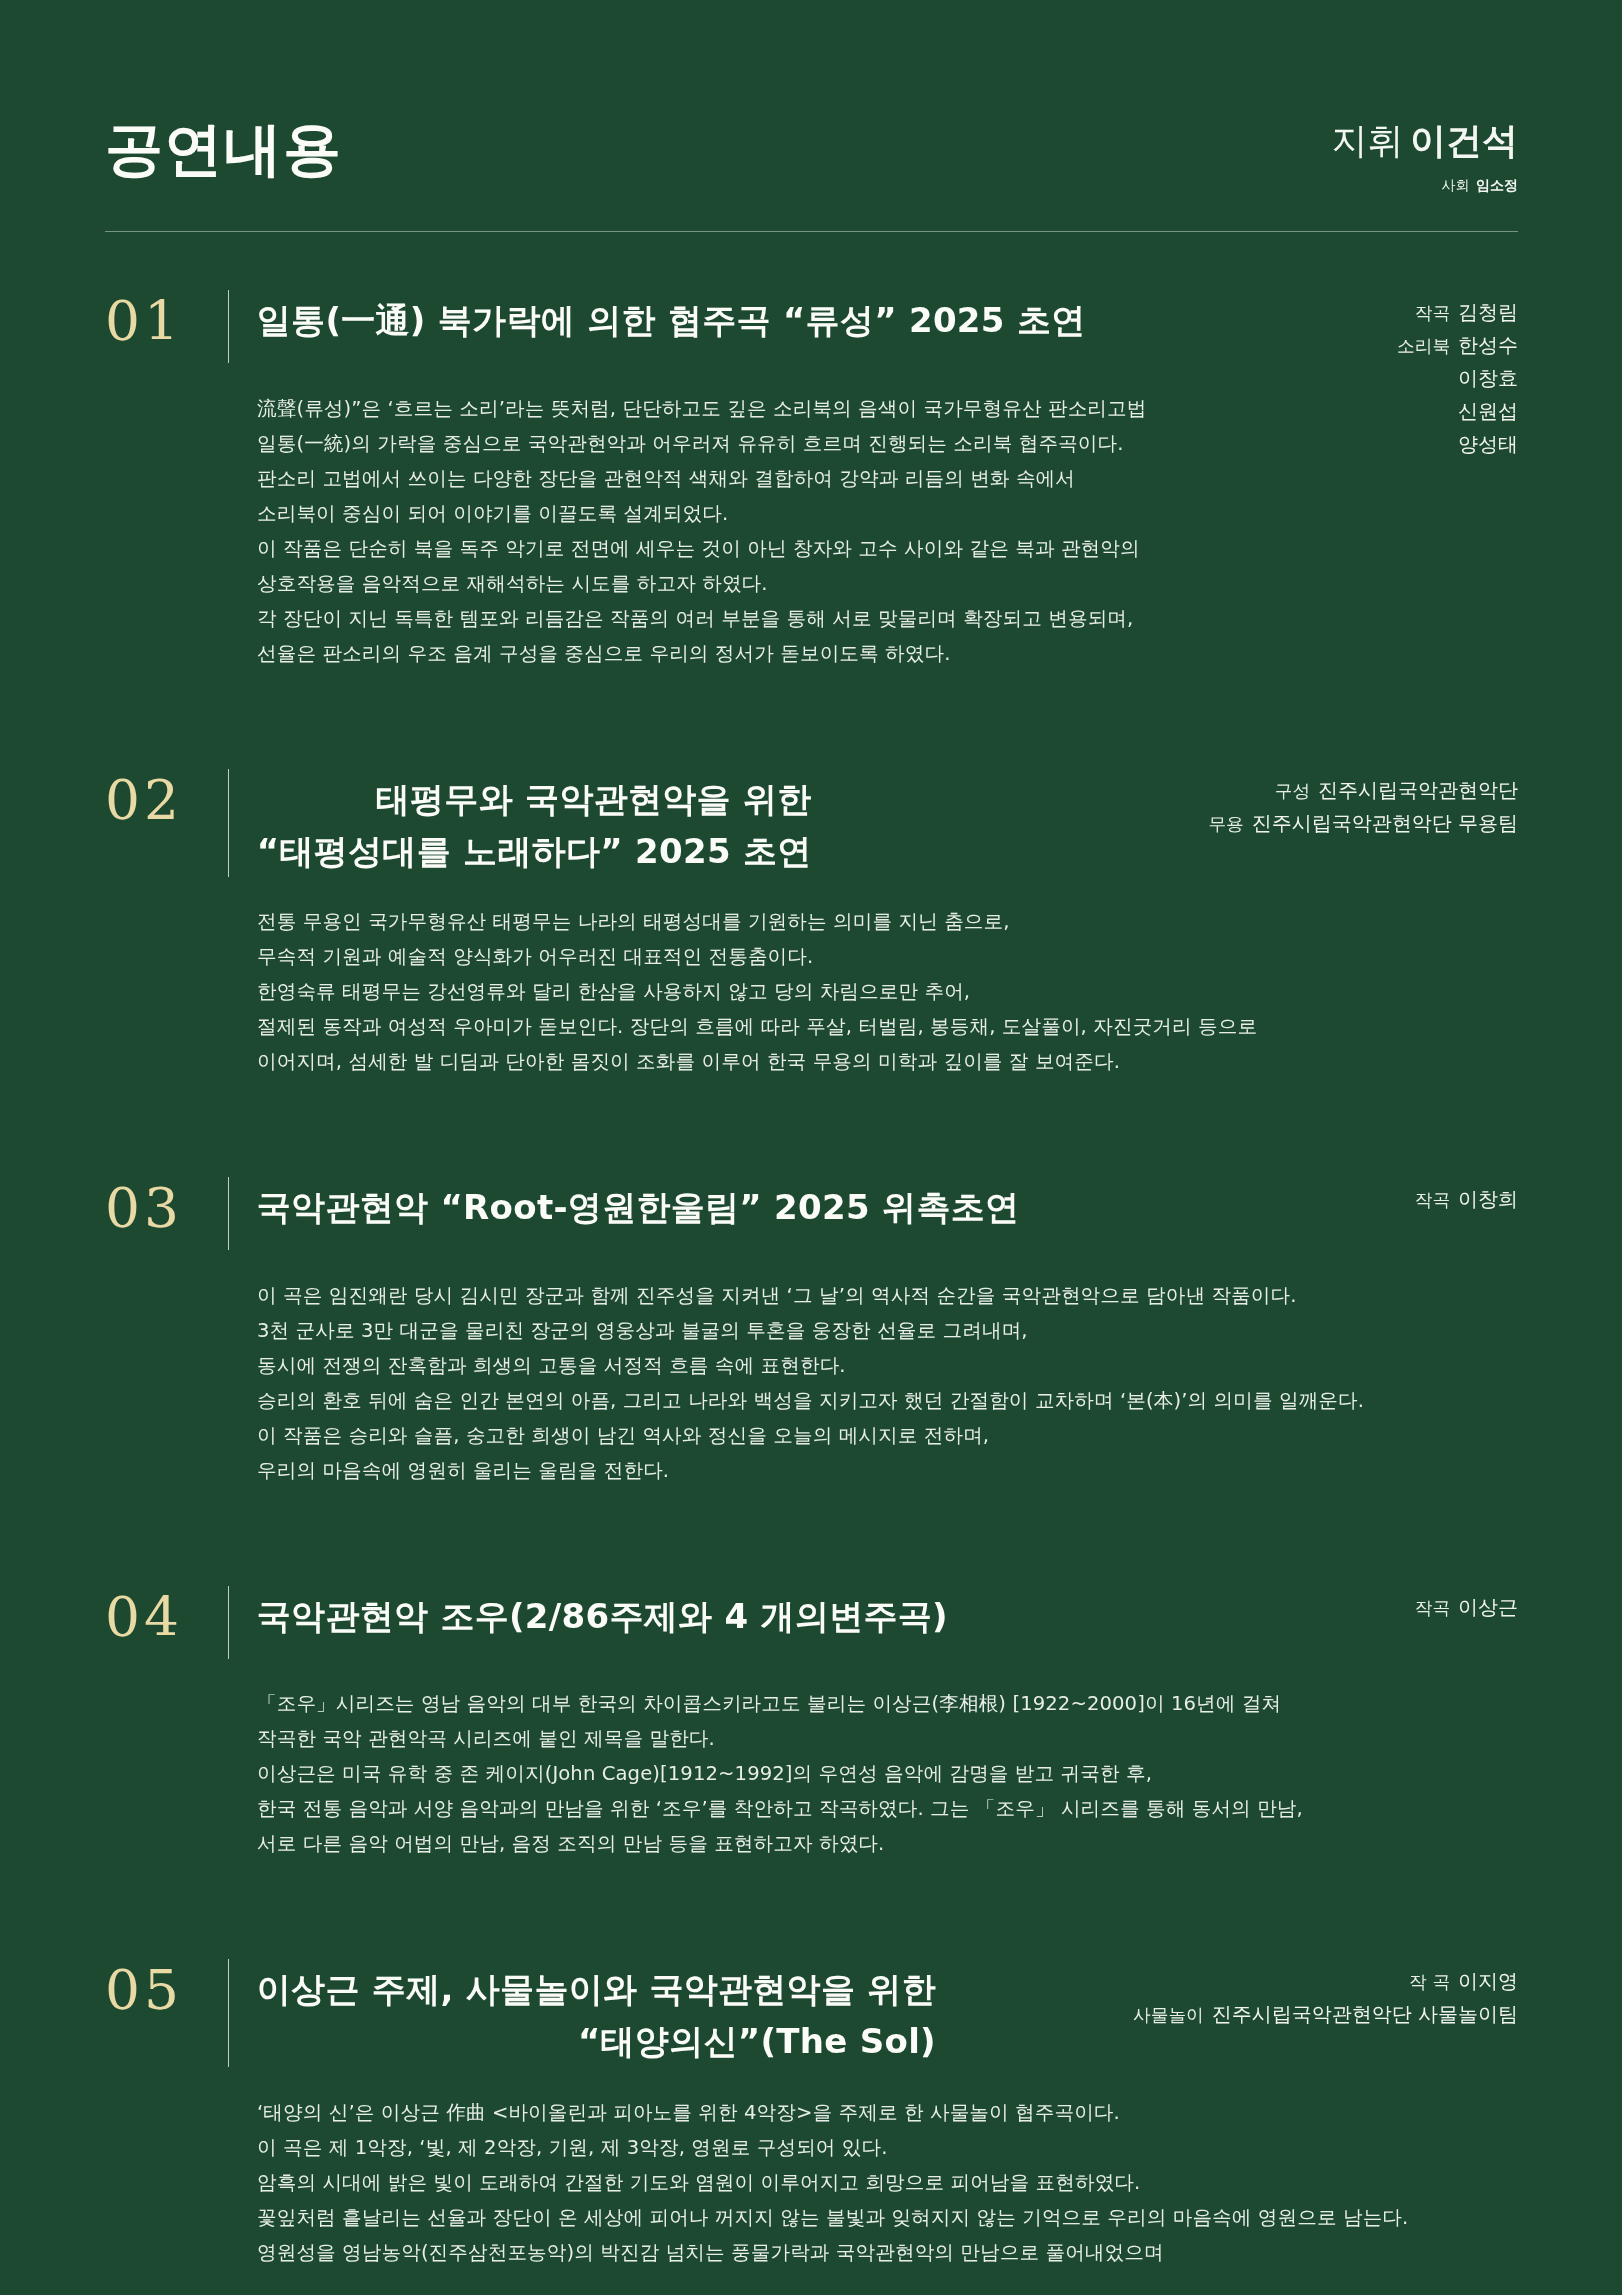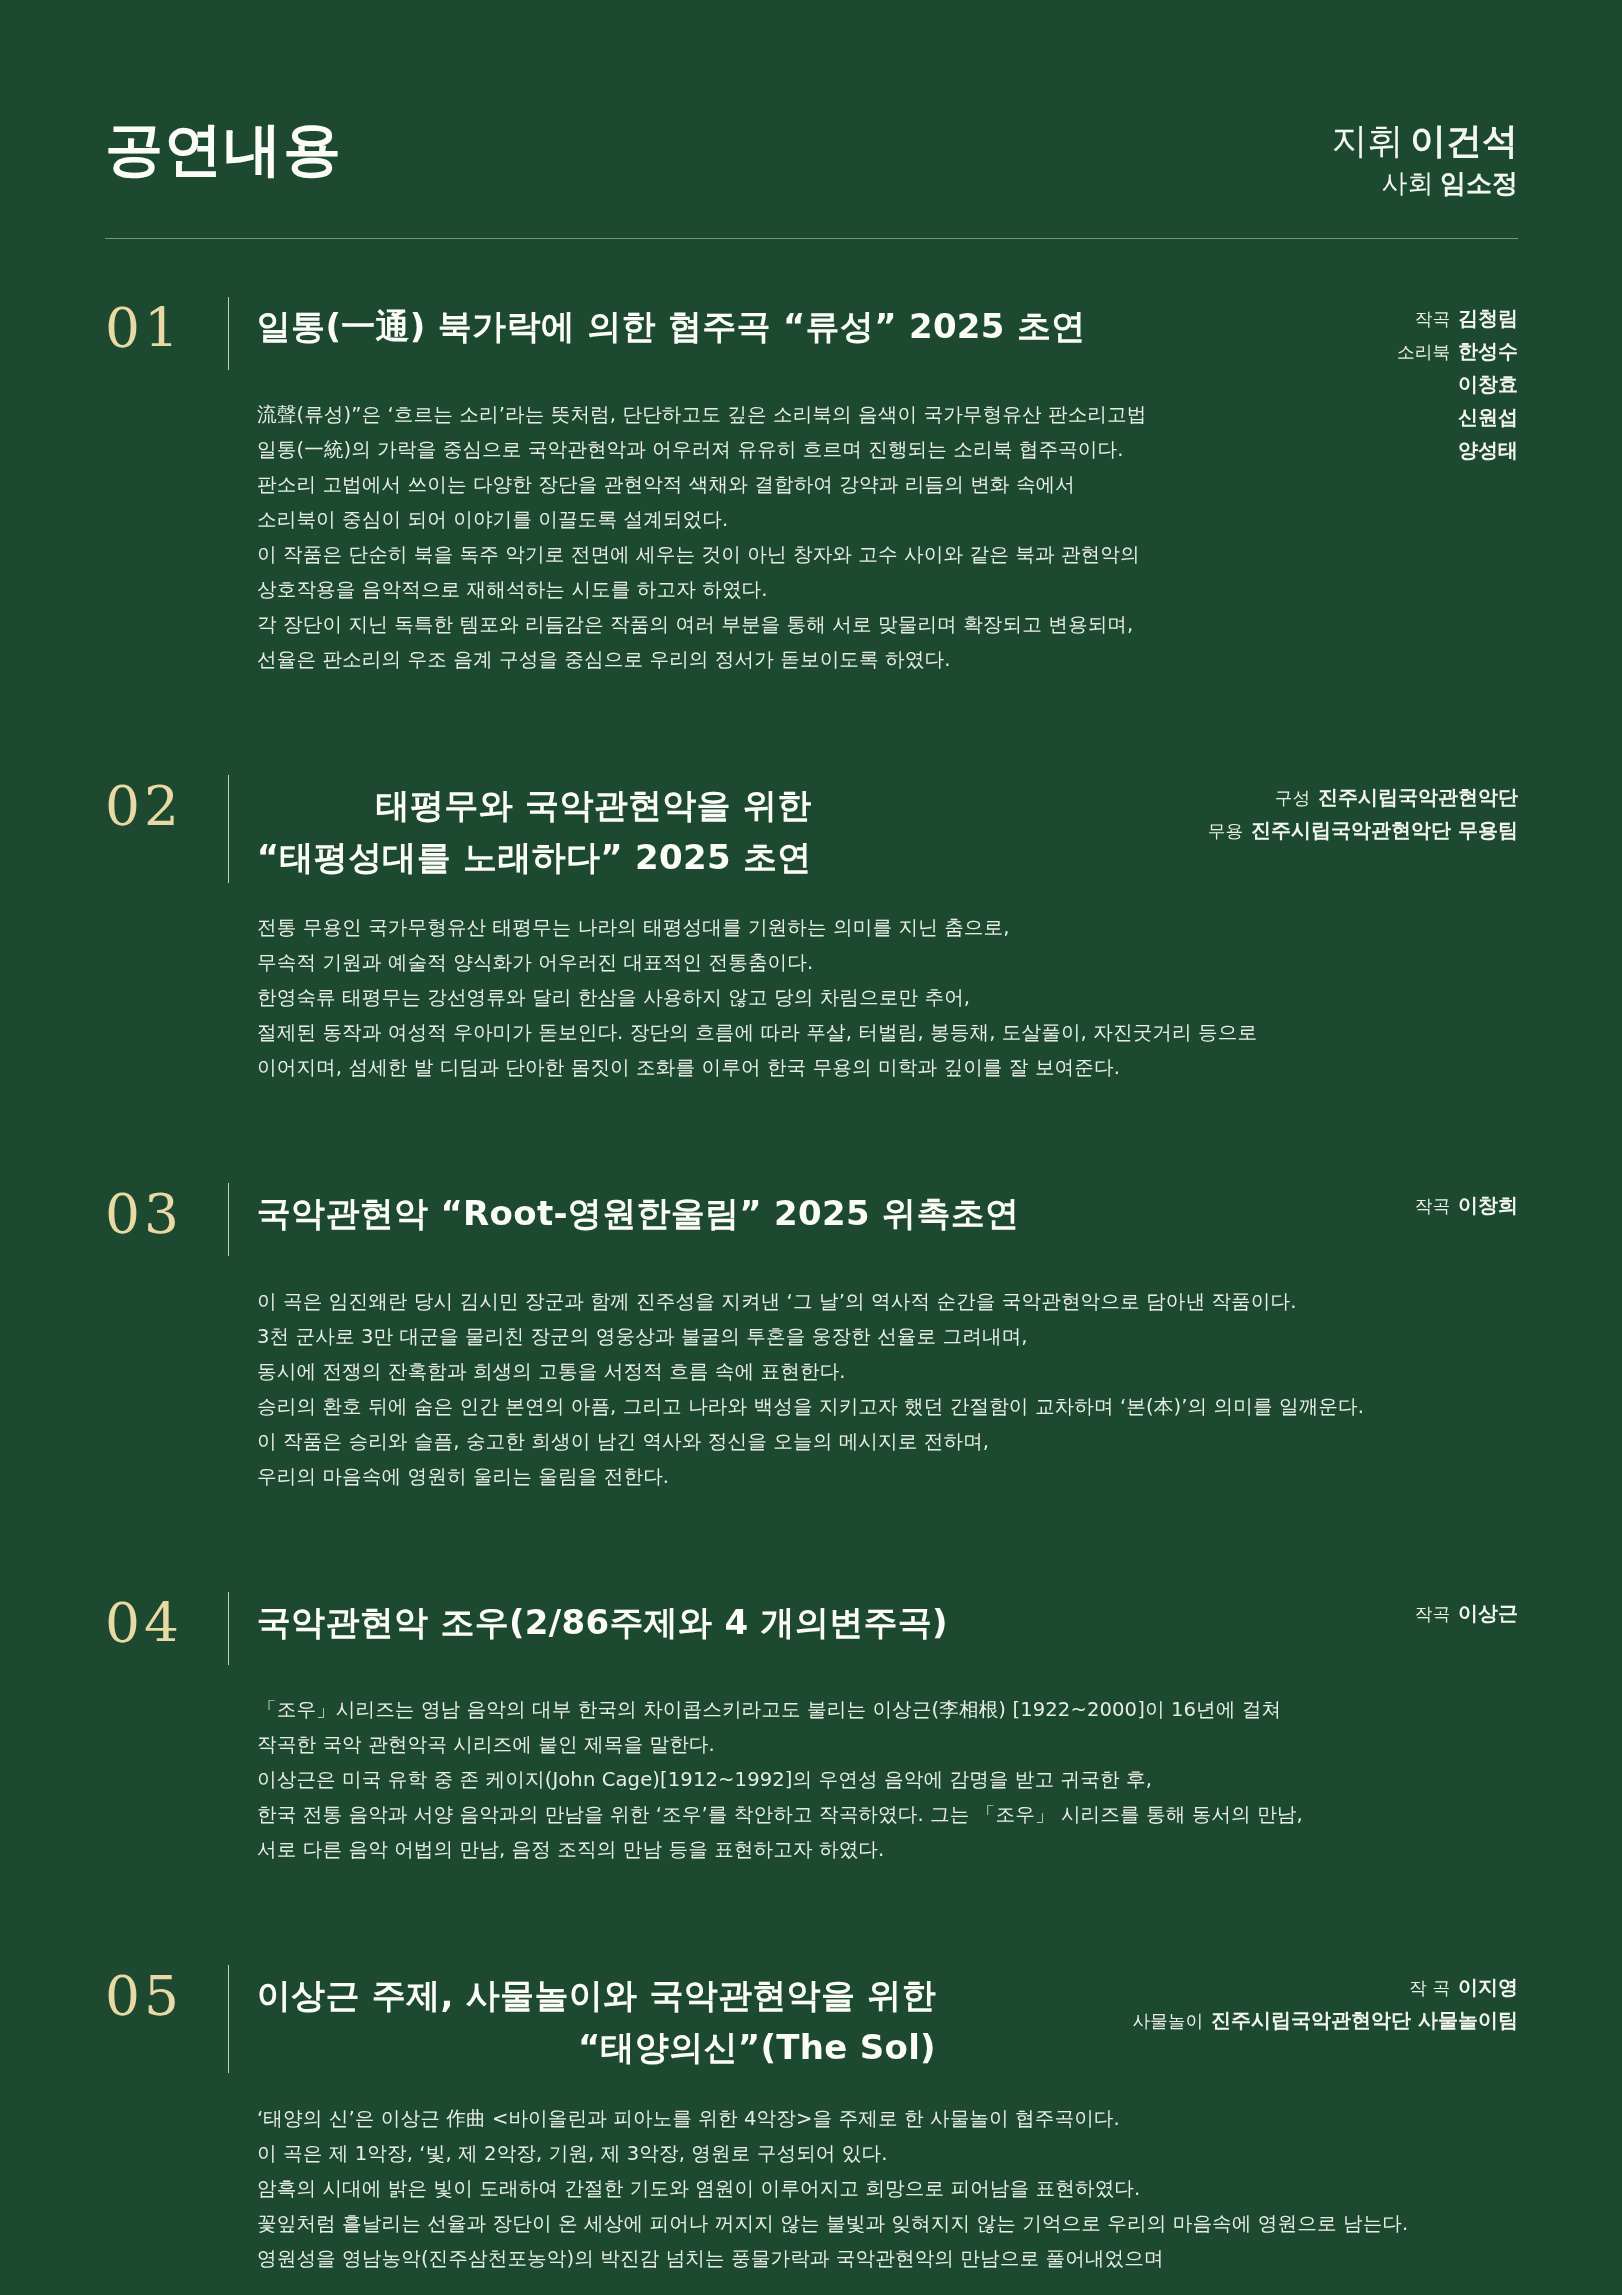--- a/index.html
+++ b/index.html
@@ -31,21 +31,21 @@
     font-size: 58px;
     font-weight: 700;
     letter-spacing: 1.3px;
     color: #fbfcf8;
     line-height: 1.1;
     padding-top: 9.8px;
   }
   .head-credits { text-align: right; padding-top: 7.9px; }
   .head-credit-line { line-height: 1.35; color: #f4f6f1; font-family: "DejaVu Serif", "Liberation Serif", serif; }
   .hc-1 { font-size: 36px; }
-  .hc-2 { font-size: 26px; margin-top: 1px; }
+  .hc-2 { font-size: 14px; margin-top: 11px; }
   .hc-role { font-weight: 400; margin-right: 6.5px; }
   .hc-name { font-weight: 700; }
 
   
   .program-section { position: relative; margin-top: 98px; }
   .program-section:first-child { margin-top: 58px; }
 
   .section-head {
     display: flex;
     align-items: flex-start;
@@ -81,21 +81,21 @@
   }
   .section-credits {
     position: absolute;
     top: 6.5px;
     right: 0;
     text-align: right;
     white-space: nowrap;
   }
   .credit-line { line-height: 30px; color: #f2f5ef; }
   .credit-role { font-size: 17.7px; font-weight: 400; margin-right: 7.9px; color: #e9efe7; }
-  .credit-name { font-size: 20px; font-weight: 700; }
+  .credit-name { font-size: 20px; font-weight: 400; }
 
   .section-body { margin: 27.5px 0 0 152px; }
   .body-line {
     font-size: 19.6px;
     font-weight: 400;
     color: #e8eee7;
     line-height: 35px;
     letter-spacing: 0.1px;
   }
 </style>

